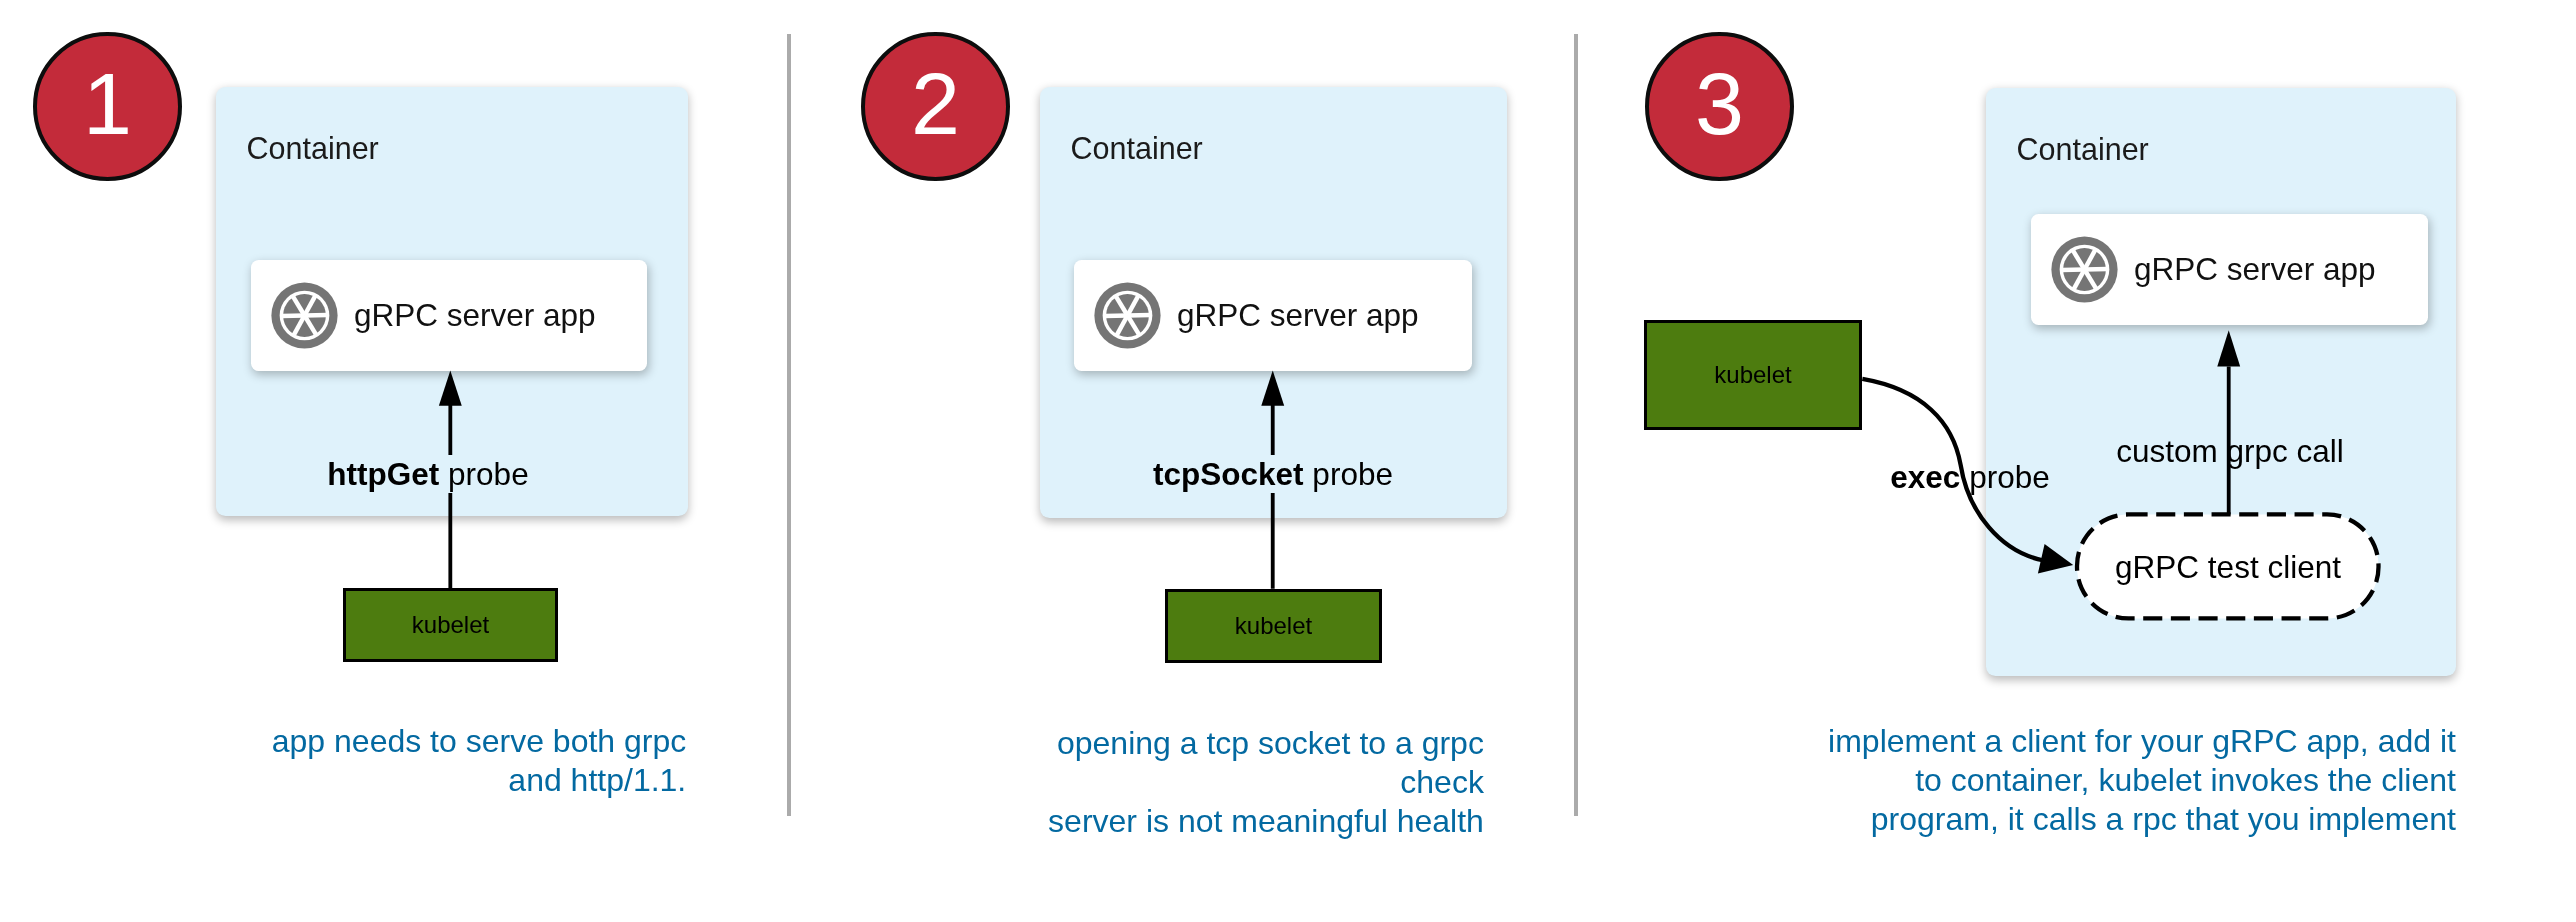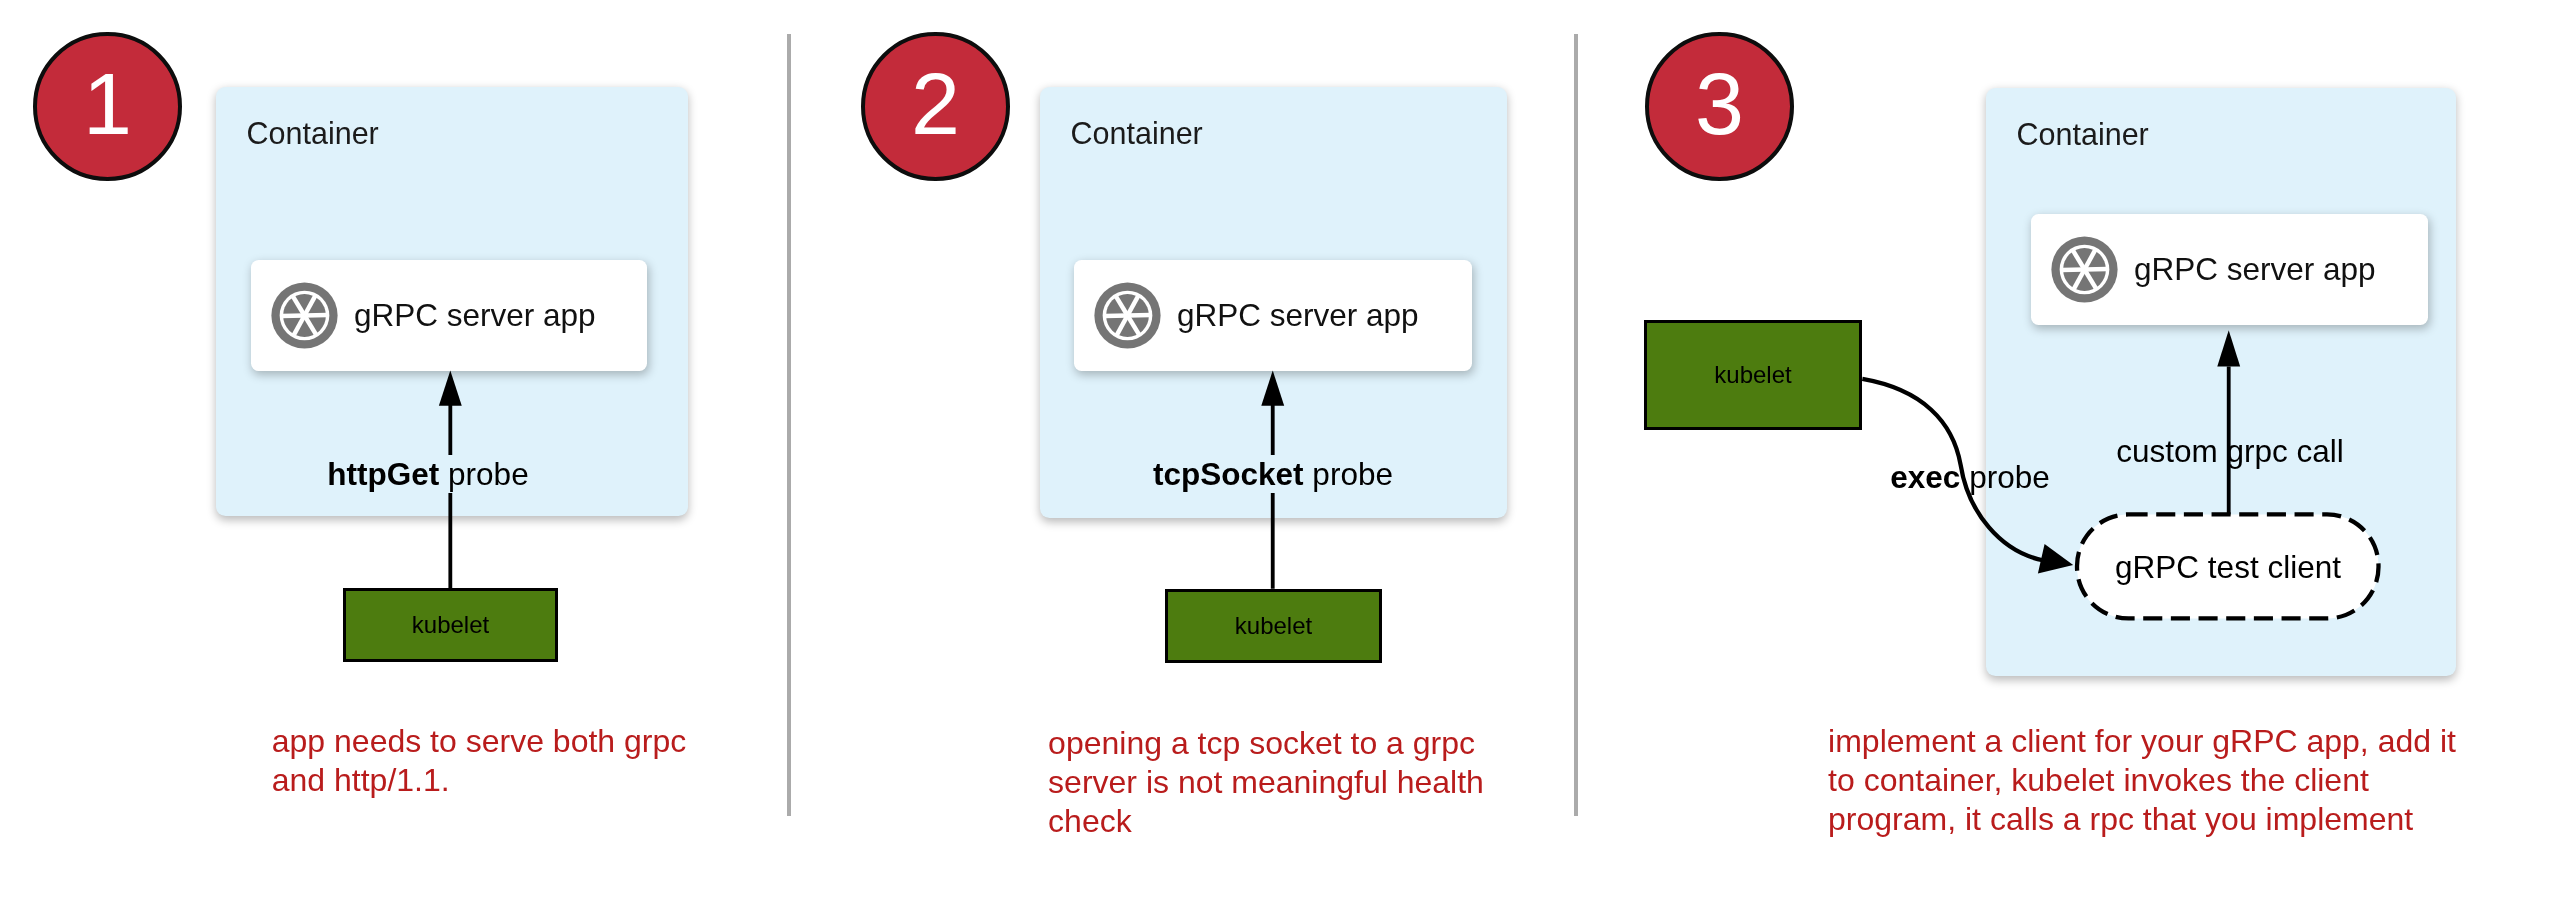--- a/index.html
+++ b/index.html
@@ -13,21 +13,21 @@
     background:#C32B3A;border:4.8px solid #0d0d0d;box-sizing:border-box;
     display:flex;align-items:center;justify-content:center;z-index:2;
   }
   .badge span{color:#ffffff;font-size:88px;line-height:1;transform:translateY(-1.9px);}
   
   .container-box{
     position:absolute;background:#DFF2FB;border-radius:9.5px;
     box-shadow:0 3.8px 9.5px rgba(0,0,0,.28);z-index:1;
   }
   .container-label{
-    position:absolute;left:30.5px;top:29px;font-size:30.5px;color:#1b1b1b;
+    position:absolute;left:30.5px;top:44px;font-size:30.5px;color:#1b1b1b;
   }
   
   .app-box{
     position:absolute;background:#ffffff;border-radius:7.6px;
     box-shadow:1.9px 3.8px 9.5px rgba(0,0,0,.25);
     display:flex;align-items:center;gap:15px;padding-left:19px;box-sizing:border-box;
     z-index:2;
   }
   .app-box .app-label{font-size:31.5px;color:#111;}
   .aperture{width:69px;height:69px;flex:0 0 69px;}
@@ -38,22 +38,22 @@
   }
   
   .float-label{
     position:absolute;transform:translate(-50%,-50%);font-size:31.5px;white-space:pre;
     z-index:4;line-height:38px;
   }
   .float-label b{font-weight:bold;}
   .label-bg-blue{background:#DFF2FB;padding:0 7.6px;}
   
   .caption{
-    position:absolute;transform:translateX(-50%);text-align:left;
-    font-size:32px;line-height:39px;color:#b91c1c;z-index:2;white-space:nowrap;
+    position:absolute;transform:translateX(-50%);text-align:right;
+    font-size:32px;line-height:39px;color:#0369a1;z-index:2;white-space:nowrap;
   }
   
   .divider{position:absolute;width:3.8px;background:#ABABAB;z-index:1;}
   
   #arrows{position:absolute;left:0;top:0;z-index:3;pointer-events:none;}
 </style>
 </head>
 <body>
 
 <div id="canvas">
@@ -123,22 +123,22 @@
   </div>
 
   <div class="float-label label-bg-blue" style="left:1273px;top:474px;"><b>tcpSocket</b><span> probe</span></div>
 
   <div class="kubelet-box" style="left:1165px;top:589px;width:217px;height:74px;">
     <span>kubelet</span>
   </div>
 
   <div class="caption" style="left:1266px;top:724px;">
     <div>opening a tcp socket to a grpc</div>
+    <div>check</div>
     <div>server is not meaningful health</div>
-    <div>check</div>
   </div>
 
   <div class="badge" style="left:1645px;top:31.5px;">
     <span>3</span>
   </div>
 
   <div class="container-box" style="left:1986px;top:88px;width:470px;height:588px;">
     <div class="container-label">Container</div>
   </div>
 

